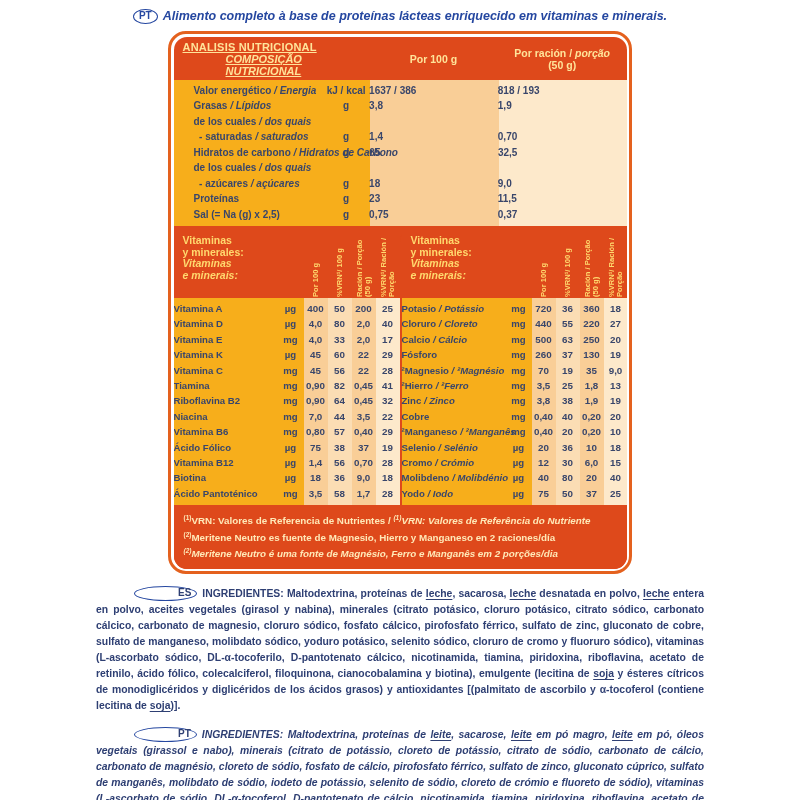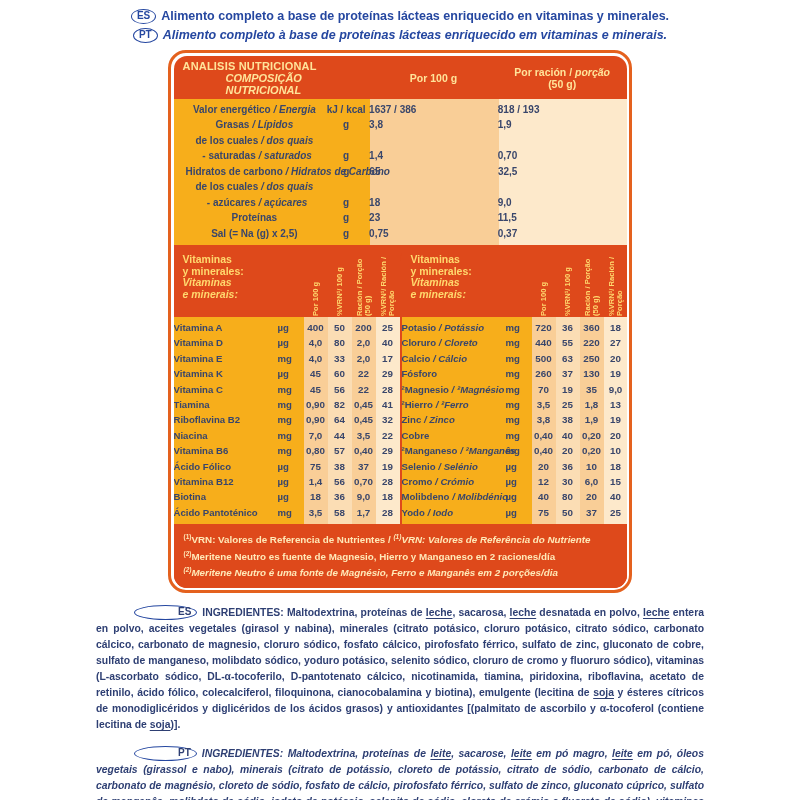--- a/index.html
+++ b/index.html
@@ -9,61 +9,58 @@
   
   .intro { text-align:center; color:#2547A0; font-weight:bold; font-size:12.5px; line-height:19px; }
   .badge { display:inline-block; border:1.5px solid #2547A0; border-radius:50%; padding:0 5px 1px; font-size:10px; line-height:12px; margin-right:5px; vertical-align:1px; font-style:normal; }
   .it { font-style:italic; }
 
   
   .panel { width:464px; margin:5px auto 0; border:3.5px solid #E4611E; border-radius:18px; background:#ffffff; padding:2.5px; }
   .panel-inner { border-radius:13px; overflow:hidden; background:#DE491B; }
 
   .nutri-header { display:flex; color:#FFE49A; align-items:center; padding:4px 0 3px; }
-  .nh-title { width:196px; padding-left:9px; }
+  .nh-title { width:196px; padding-left:9px;text-decoration:underline; }
   .nh-t1 { font-size:11px; font-weight:bold; letter-spacing:.2px; }
   .nh-t2 { font-size:11px; font-weight:bold; font-style:italic;margin-left:43px; }
   .nh-col { width:129px; text-align:center; font-size:10.5px; font-weight:bold; line-height:12px; }
 
   .macro-rows { background:linear-gradient(90deg,#F7AE1B 0 196px,#F9CE97 196px 325px,#FDE9CB 325px 454px); padding:3px 0 4px; }
   .mrow { display:flex; line-height:15.5px; font-size:10px; font-weight:bold; color:#39466B; }
-  .mname { width:150px; padding-left:12px; white-space:pre;text-align:center; }
+  .mname { width:150px; padding-left:20px; white-space:pre; }
   .munit { width:46px; text-align:center; white-space:nowrap; }
   .mval { width:129px; text-align:left; }
 
   .vits { display:flex; }
   .vhalf { width:226px;border-radius:16px; }
   .vhalf.right { width:228px; border-left:2px solid #DE491B; }
   .vhead { display:flex; background:#DE491B; height:72px; }
   .vh-label { width:130px; padding:9px 0 0 9px; color:#FFD96E; font-weight:bold; font-size:10.5px; line-height:11.5px; }
   .vh-cols { display:flex; width:96px; }
   .vh-col { width:24px; height:72px; writing-mode:vertical-rl; transform:rotate(180deg); font-size:7.6px; font-weight:bold; color:#FFD96E; line-height:8.5px; display:flex; align-items:center; padding-bottom:2px; padding-top:1px; overflow:hidden; }
   .vrows { background:linear-gradient(90deg,#F7AE1B 0 130px,#F9CE97 130px 154px,#FBDDB4 154px 178px,#F9CE97 178px 202px,#FDE9CB 202px 226px); padding:3px 0 4px; }
   .vrow { display:flex; line-height:15.4px; font-size:9.6px; font-weight:bold; color:#39466B; }
   .vname { width:104px; padding-left:0; white-space:nowrap; overflow:visible; }
-  .vunit { width:26px; }
+  .vunit { width:26px; text-align:center; }
   .vval { width:24px; text-align:center; font-size:9.8px; }
 
   .footnotes { background:#DE491B; padding:6px 10px 8px; color:#FFE9B8; font-size:9.8px; font-weight:bold; line-height:13.5px; }
   .footnotes sup { font-size:6.5px; vertical-align:4px; }
 
   
   .ingr { width:608px; margin:12px auto 0; color:#2E3F73; font-size:10.4px; line-height:16px; text-align:justify; font-weight:bold; text-indent:38px; }
   .ingr.pt { font-style:italic; margin-top:13px; }
   .ingr u { text-underline-offset:1.5px; }
 </style>
 </head>
 <body>
 
 <div class="page">
 
   <div class="intro">
-    <div>
-      <span class="badge">ES</span><span>Alimento completo a base de proteínas lácteas enriquecido en vitaminas y minerales.</span>
-    </div>
     <div class="it">
       <span class="badge">PT</span><span>Alimento completo à base de proteínas lácteas enriquecido em vitaminas e minerais.</span>
     </div>
   </div>
 
   <div class="panel">
     <div class="panel-inner">
 
       <div class="nutri-header">
         <div class="nh-title">

